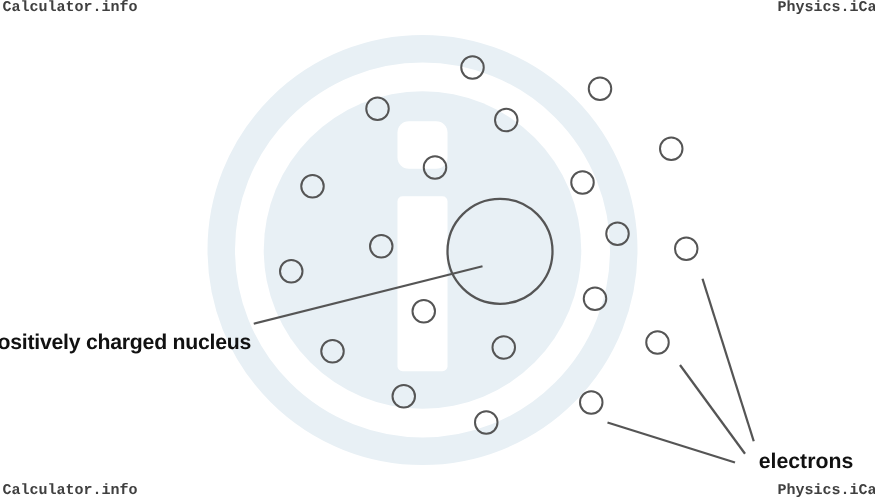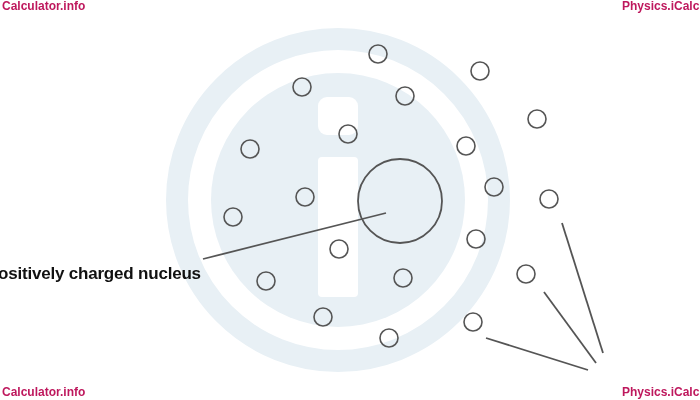--- a/index.html
+++ b/index.html
@@ -1,18 +1,18 @@
 <!DOCTYPE html>
 <html><head>
 <meta charset="utf-8">
 <style>
   html, body { margin: 0; padding: 0; background: #ffffff; }
   body { width: 700px; height: 400px; overflow: hidden; position: relative; font-family: "Liberation Sans", sans-serif; }
   .canvas { position: absolute; left: 0; top: 0; width: 700px; height: 400px; }
-  .wm-text { position: absolute; font-family: Liberation Sans, sans-serif; font-weight: bold; font-size: 12px; color: #be185d; white-space: nowrap; }
+  .wm-text { position: absolute; font-family: Liberation Mono, monospace; font-weight: bold; font-size: 12px; color: #404040; white-space: nowrap; }
   .label { position: absolute; font-family: "Liberation Sans", sans-serif; font-weight: bold; color: #111111; white-space: nowrap; }
   .center-wm { position: absolute; font-family: "Liberation Sans", sans-serif; font-weight: bold; font-size: 11px; color: #dde6ed; white-space: nowrap; }
 </style>
 </head>
 <body>
 
 <div class="canvas">
   <svg id="diagram-svg" width="700" height="400" viewBox="0 0 700 400" style="position:absolute;left:0;top:0;">
 
     <g>
@@ -54,13 +54,14 @@
       </g>
   </svg>
 
 
   <div class="wm-text" style="left:2px; top:-1px;">Calculator.info</div>
   <div class="wm-text" style="left:622px; top:-1px;">Physics.iCalcu</div>
   <div class="wm-text" style="left:2px; top:385px;">Calculator.info</div>
   <div class="wm-text" style="left:622px; top:385px;">Physics.iCalcu</div>
 
   <div class="label" style="left:-2px; top:264px; font-size:17px; letter-spacing:-0.2px;">ositively charged nucleus</div>
+  <div class="label" style="left:607px; top:359px; font-size:17px;">electrons</div>
 </div>
 
 </body></html>

